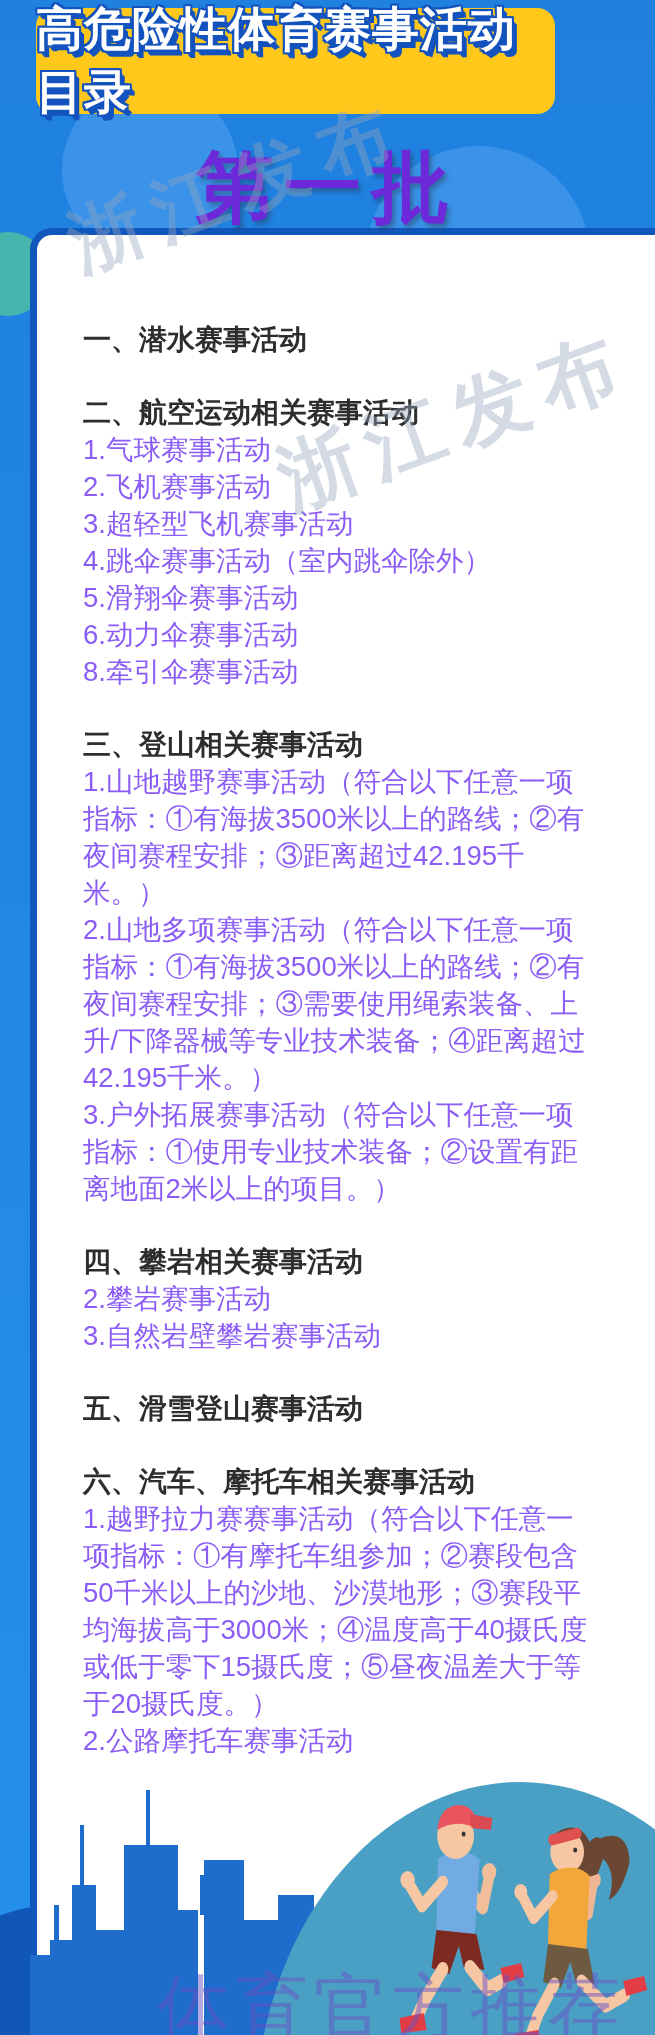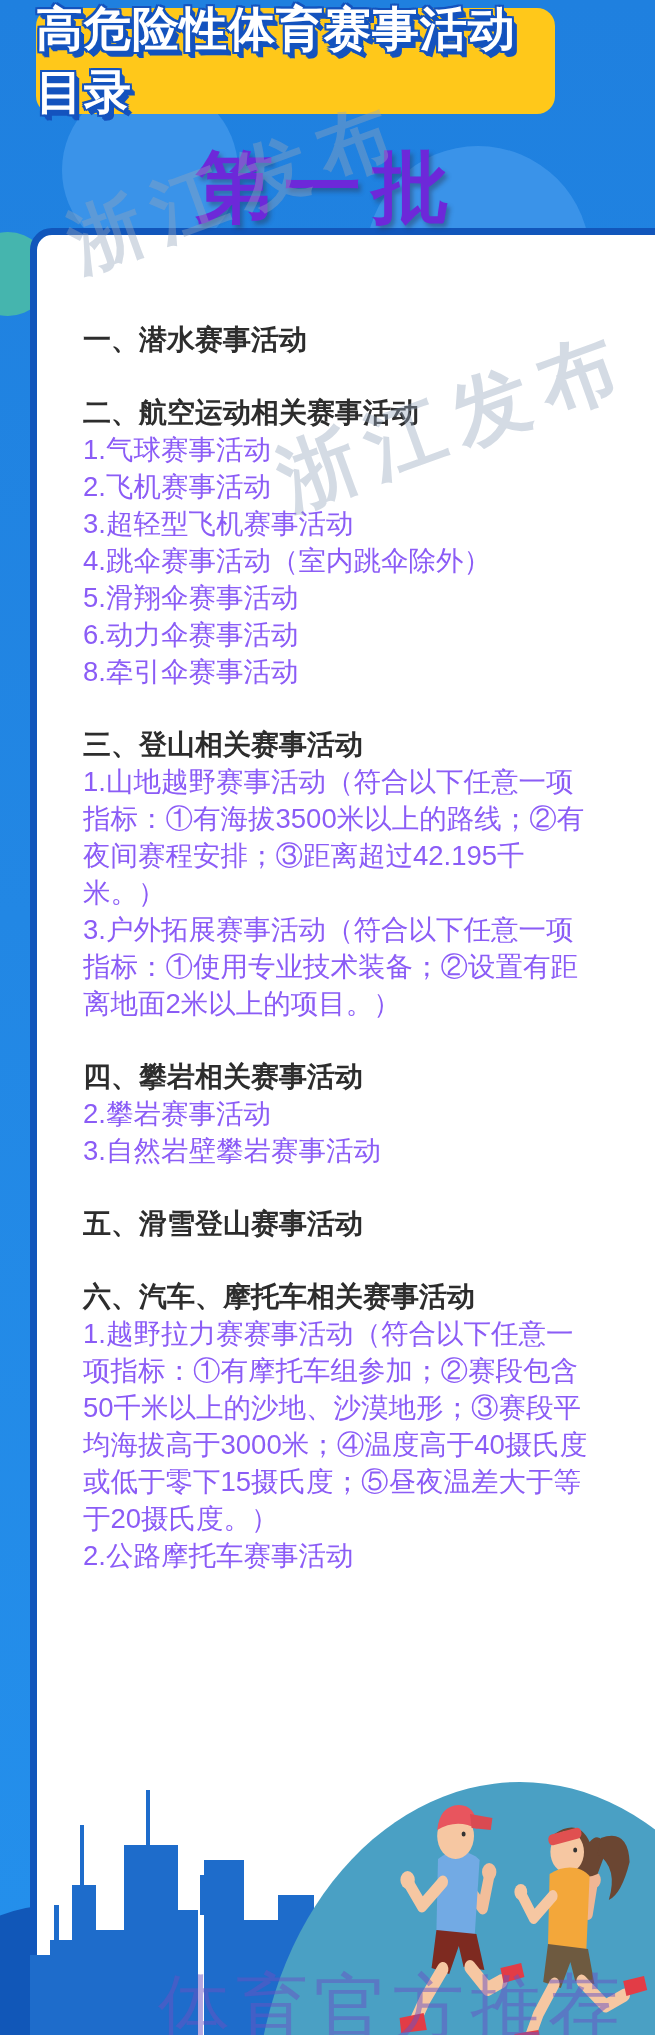--- a/index.html
+++ b/index.html
@@ -93,20 +93,21 @@
     <p class="item">3.超轻型飞机赛事活动</p>
     <p class="item">4.跳伞赛事活动（室内跳伞除外）</p>
     <p class="item">5.滑翔伞赛事活动</p>
     <p class="item">6.动力伞赛事活动</p>
     <p class="item">8.牵引伞赛事活动</p>
   </div>
 
   <div class="section">
     <h2>三、登山相关赛事活动</h2>
     <p class="item">1.山地越野赛事活动（符合以下任意一项指标：①有海拔3500米以上的路线；②有夜间赛程安排；③距离超过42.195千米。）</p>
+    <p class="item">2.山地多项赛事活动（符合以下任意一项指标：①有海拔3500米以上的路线；②有夜间赛程安排；③需要使用绳索装备、上升/下降器械等专业技术装备；④距离超过42.195千米。）</p>
     <p class="item">3.户外拓展赛事活动（符合以下任意一项指标：①使用专业技术装备；②设置有距离地面2米以上的项目。）</p>
   </div>
 
   <div class="section">
     <h2>四、攀岩相关赛事活动</h2>
     <p class="item">2.攀岩赛事活动</p>
     <p class="item">3.自然岩壁攀岩赛事活动</p>
   </div>
 
   <div class="section">

